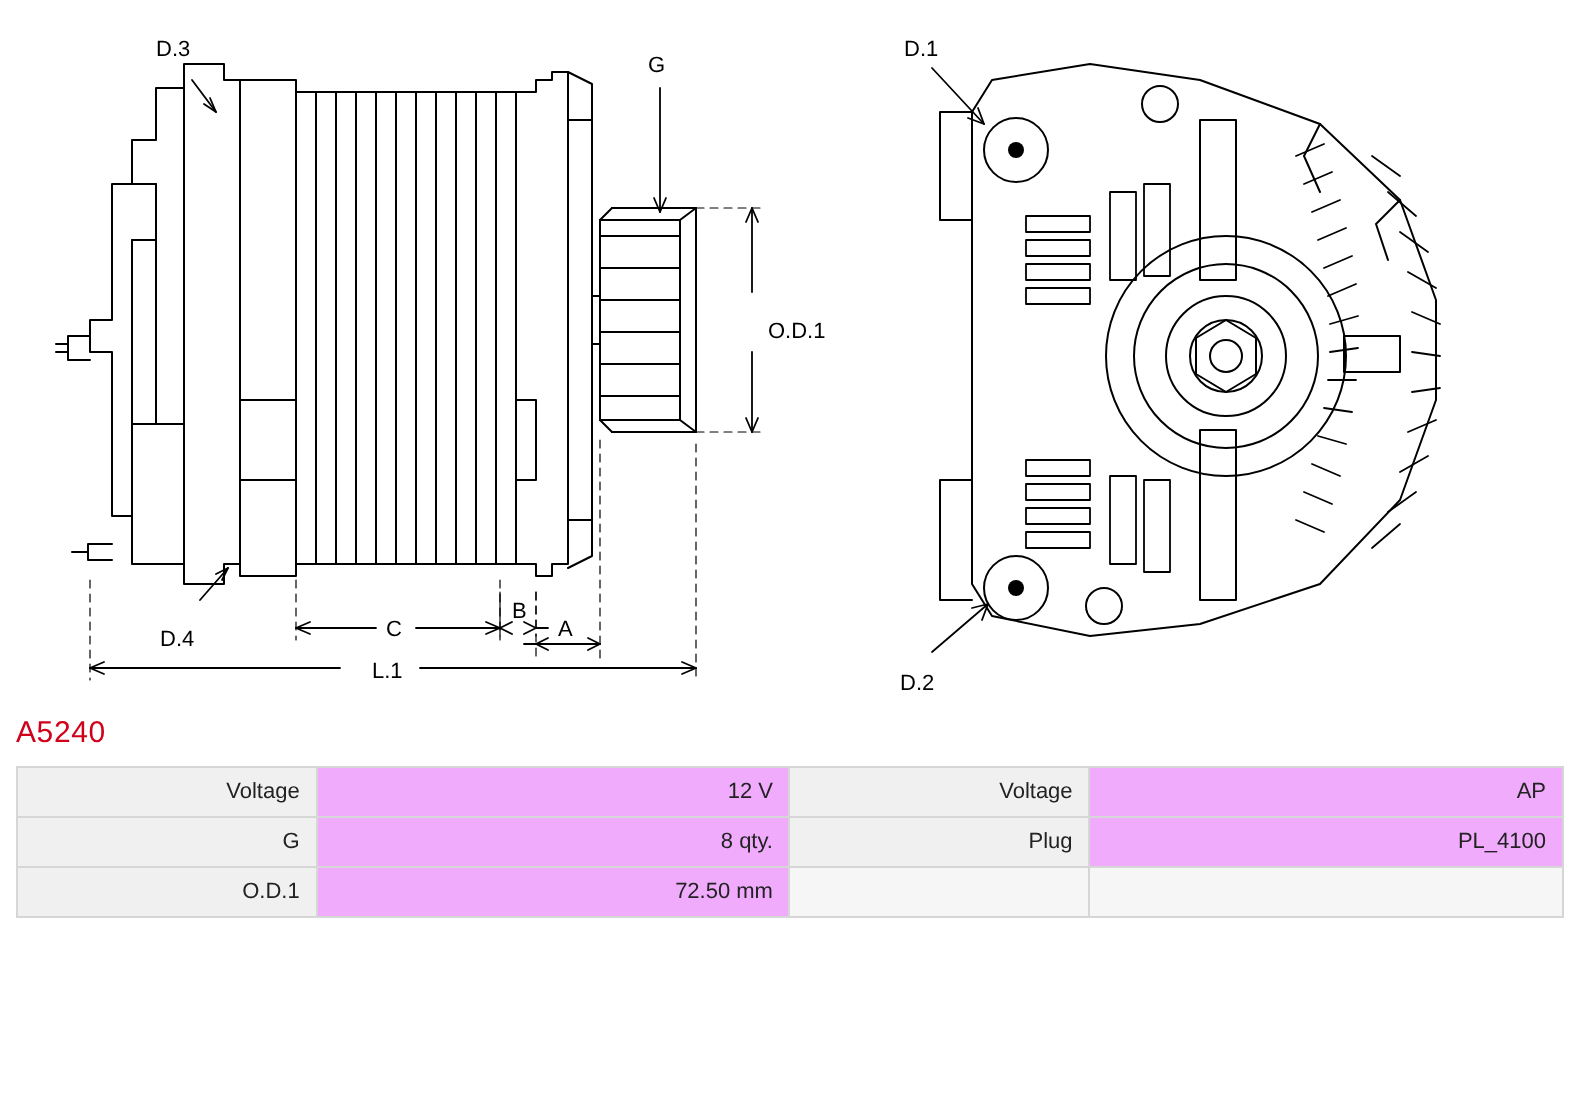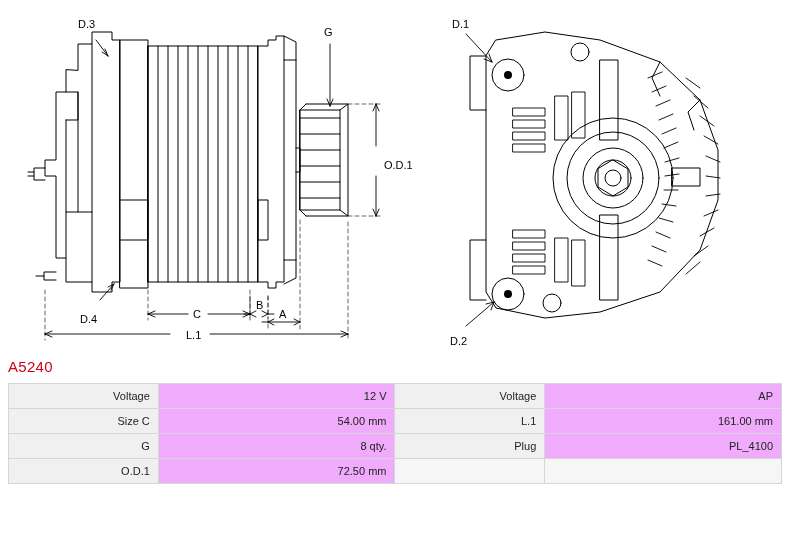--- a/index.html
+++ b/index.html
@@ -242,26 +242,20 @@
 
 <div class="part-number">A5240</div>
 
 <table class="spec-table">
   <tbody>
     <tr>
       <td class="lbl">Voltage</td>
       <td class="val">12 V</td>
       <td class="lbl lbl-r">Voltage</td>
       <td class="val val-r">AP</td>
-    </tr>
-    <tr>
-      <td class="lbl">Size C</td>
-      <td class="val">54.00 mm</td>
-      <td class="lbl lbl-r">L.1</td>
-      <td class="val val-r">161.00 mm</td>
     </tr>
     <tr>
       <td class="lbl">G</td>
       <td class="val">8 qty.</td>
       <td class="lbl lbl-r">Plug</td>
       <td class="val val-r">PL_4100</td>
     </tr>
     <tr>
       <td class="lbl">O.D.1</td>
       <td class="val">72.50 mm</td>

